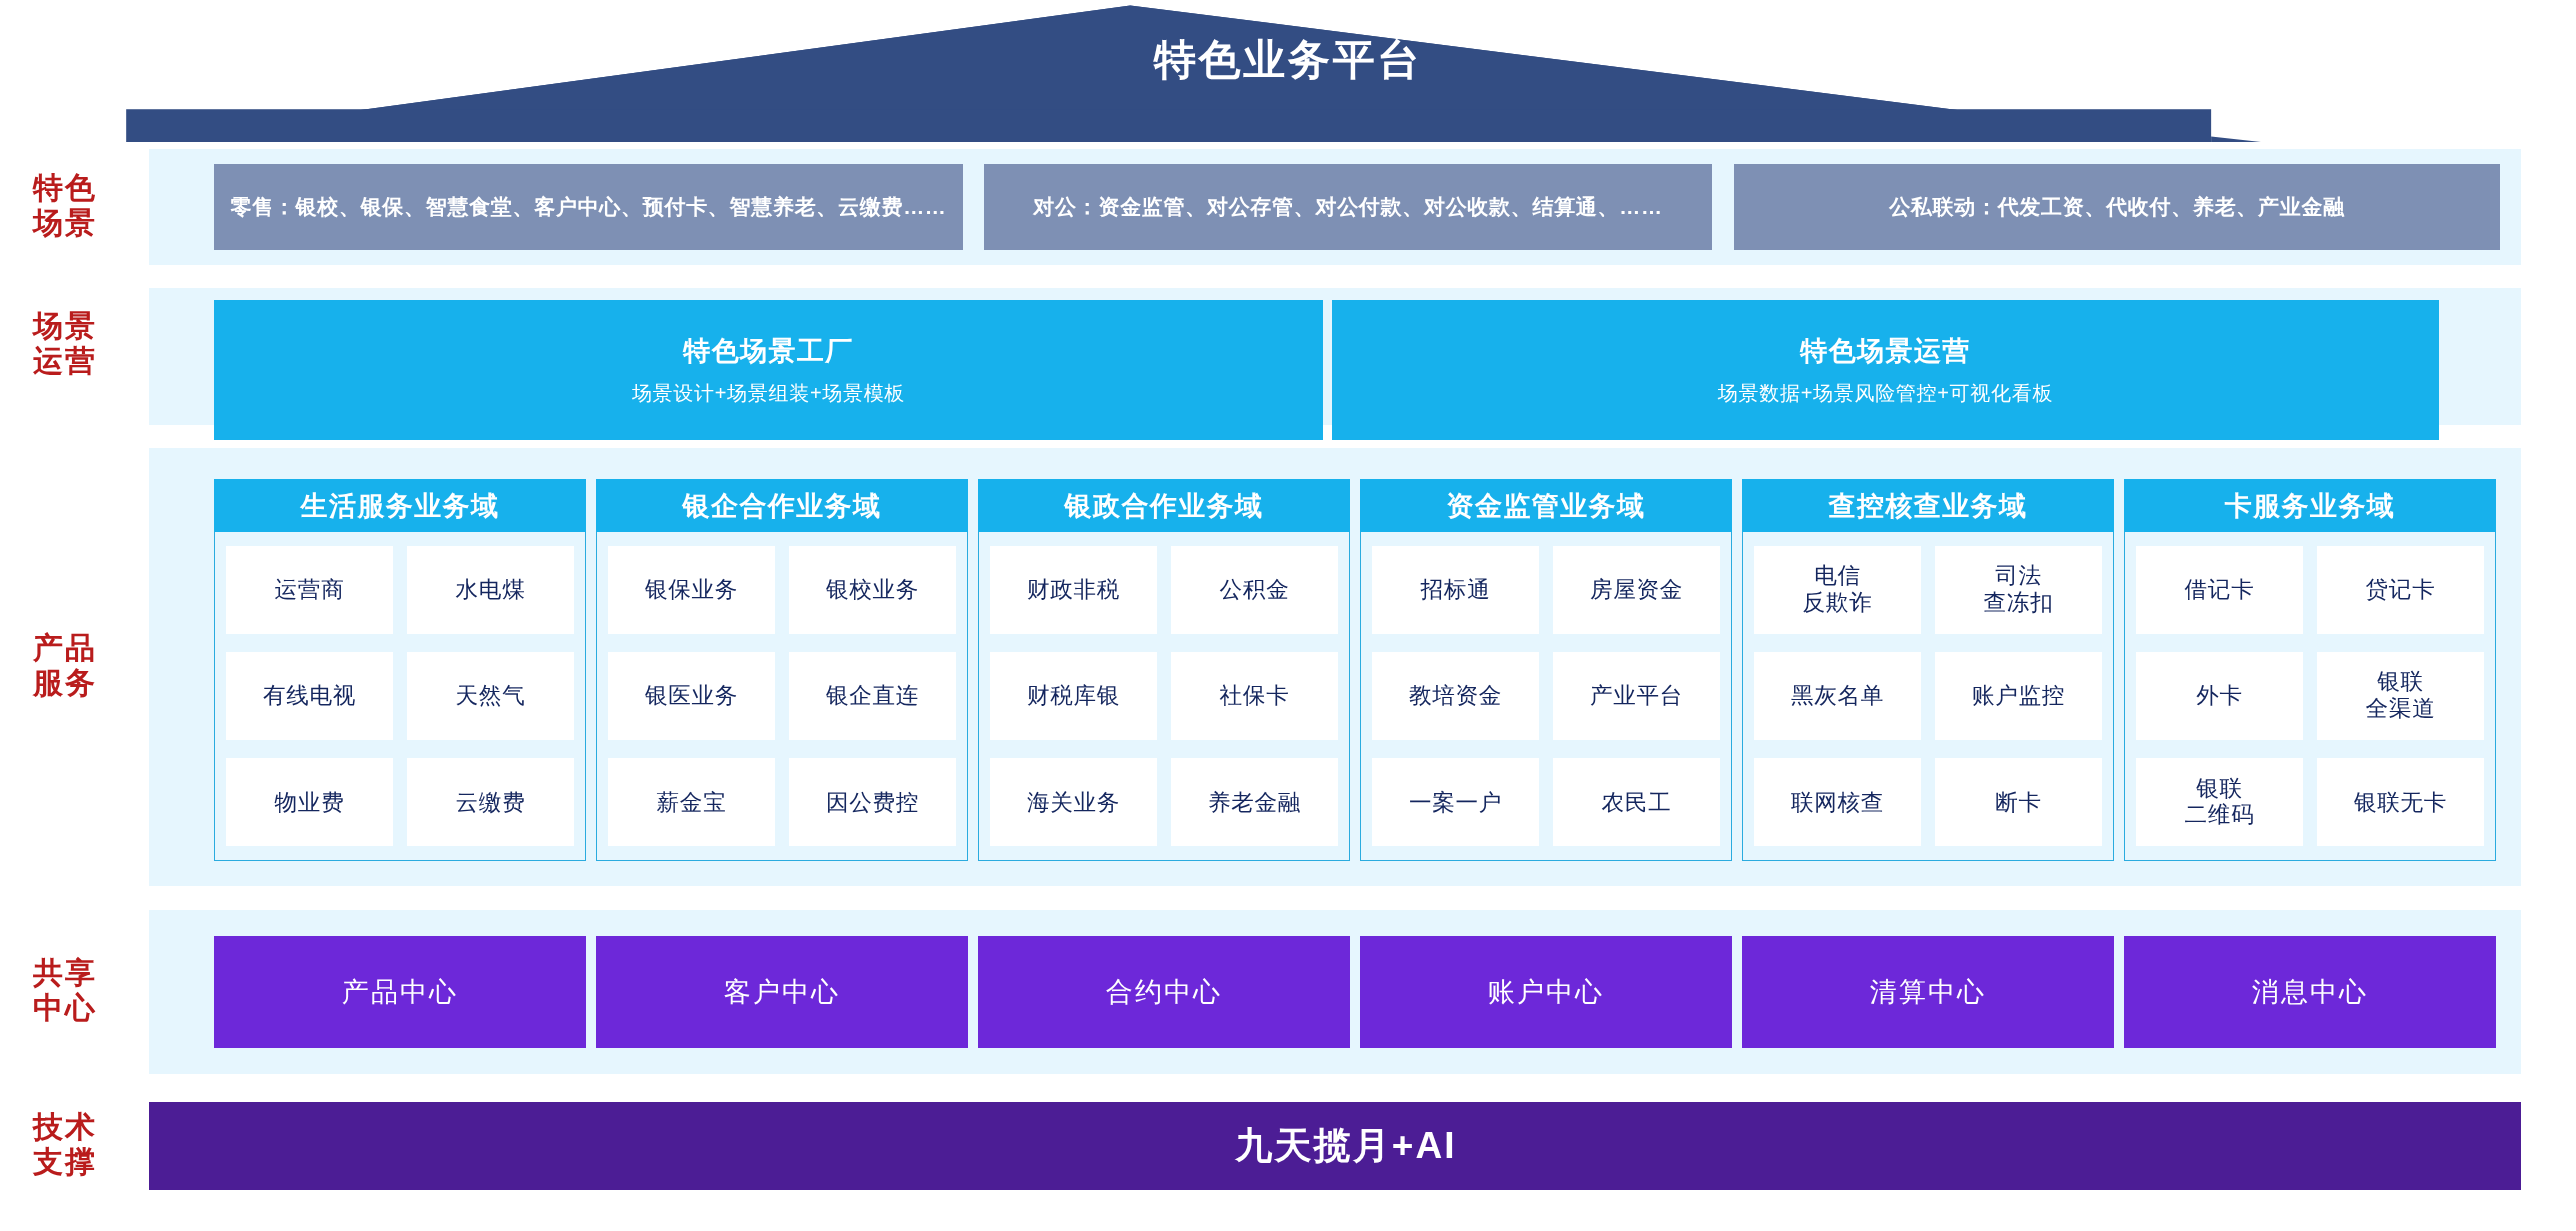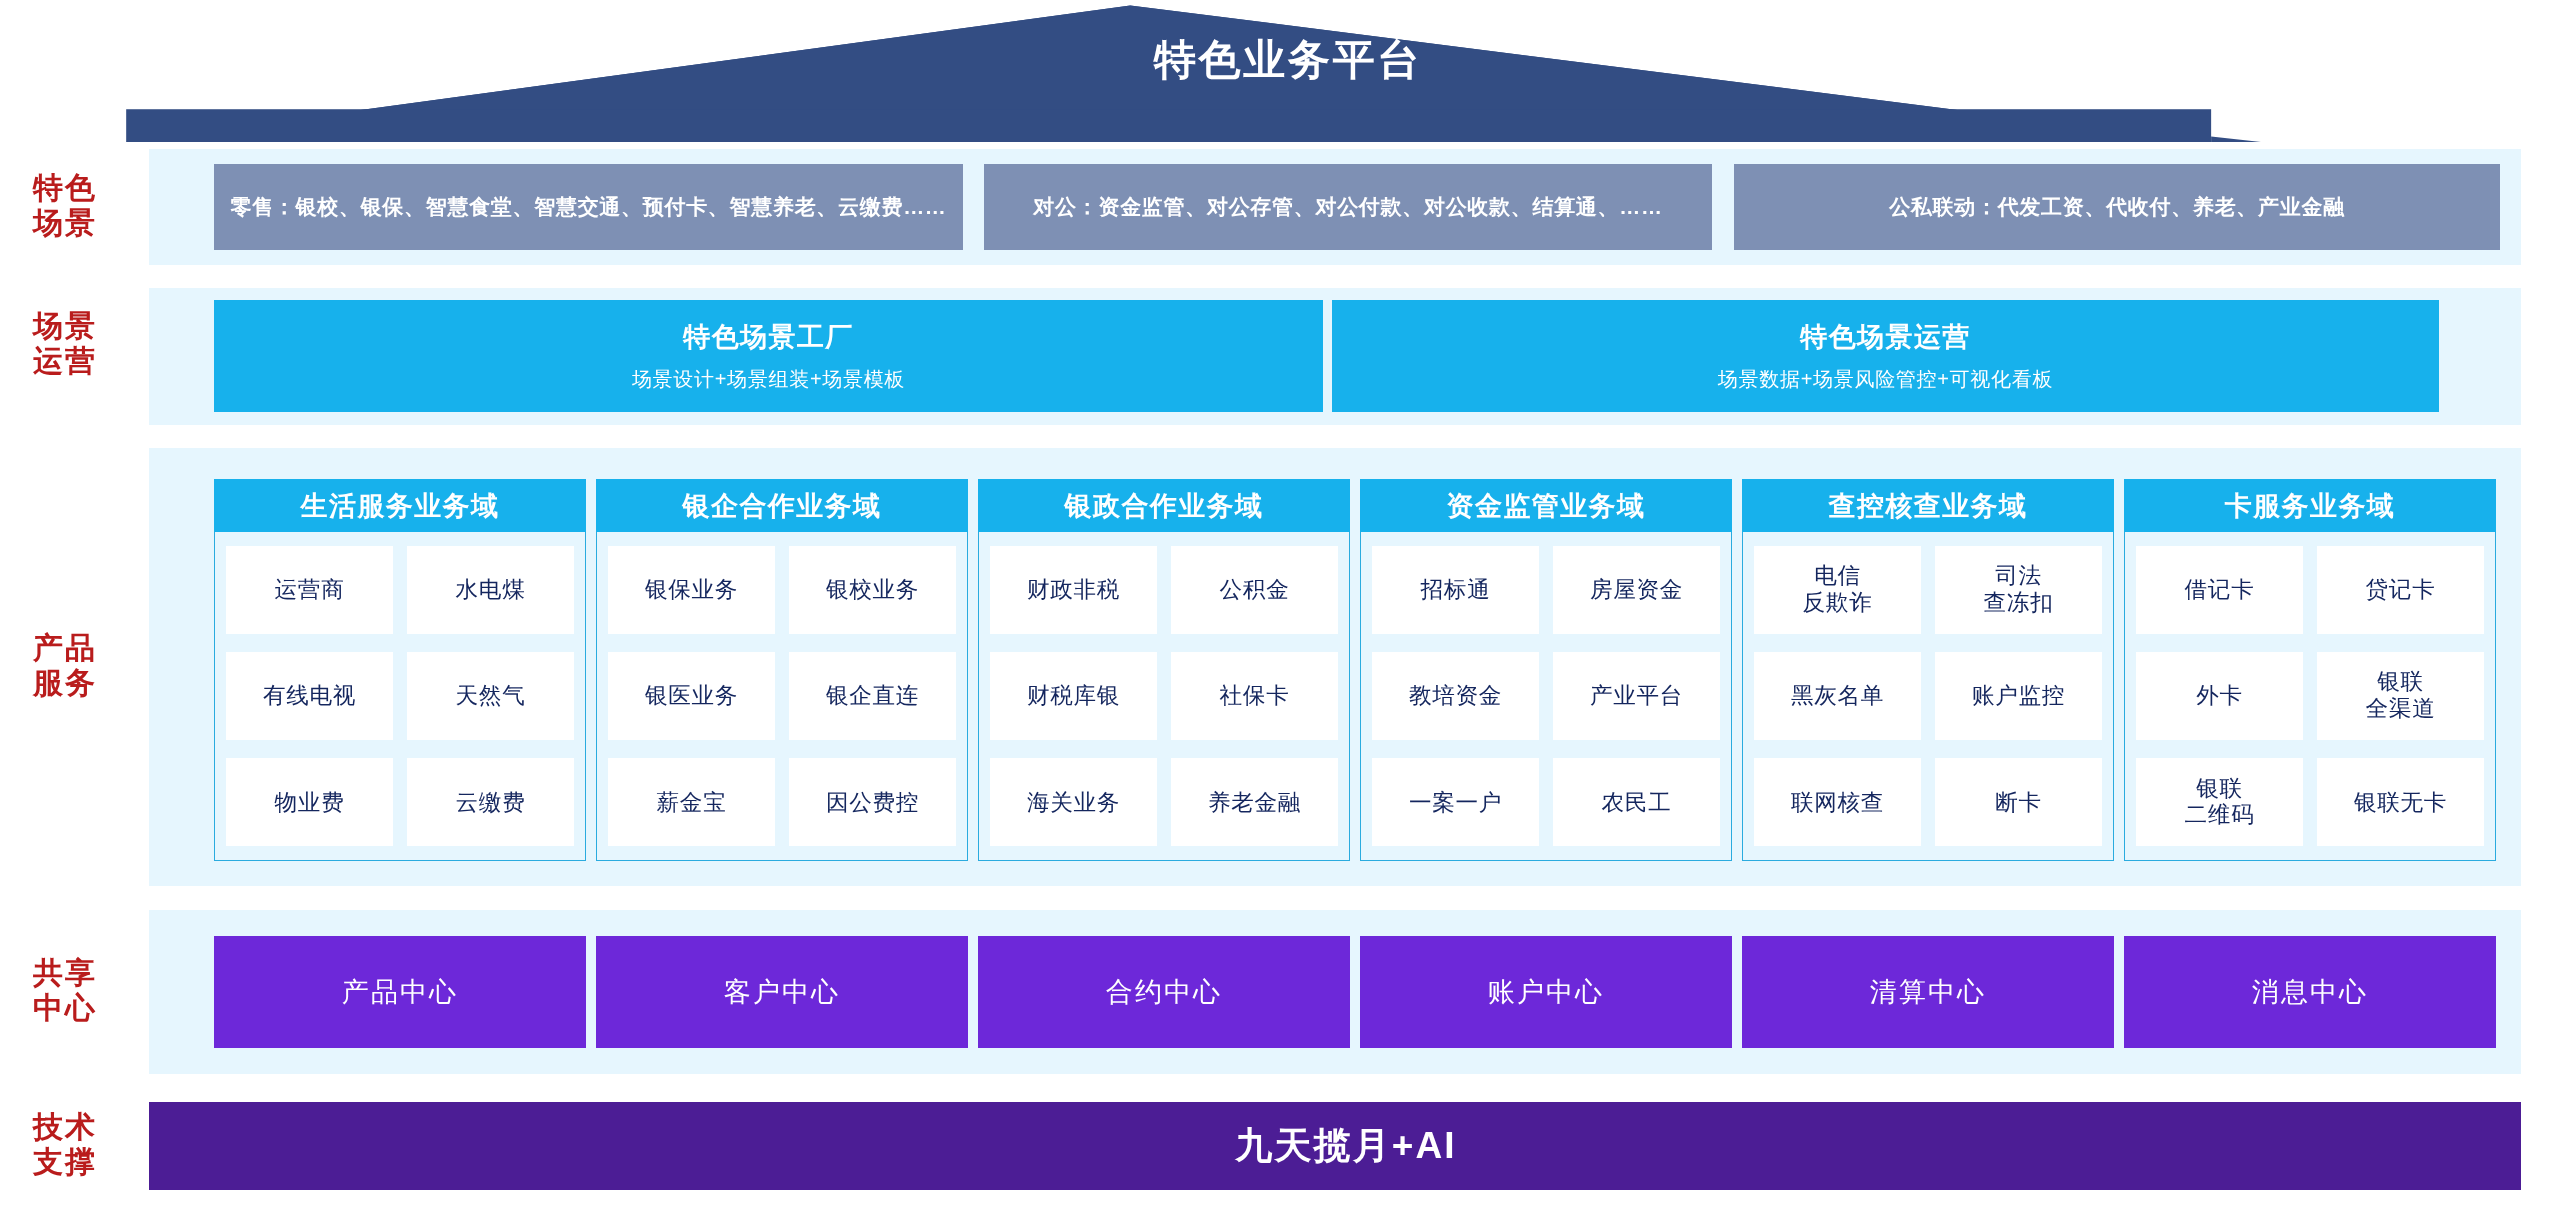--- a/index.html
+++ b/index.html
@@ -47,21 +47,21 @@
     padding:0 9.6px;
     box-sizing:border-box;
     letter-spacing:0.7px;
   }
   #scene-0{left:214px;width:749px;}
   #scene-1{left:984px;width:728px;}
   #scene-2{left:1734px;width:766px;}
   
   #ops-band{top:288px;height:137px;}
   .ops-box{
-    position:absolute;top:300px;height:112px;
+    position:absolute;top:300px;height:140px;
     background:#17b1ec;
     color:#ffffff;
     display:flex;flex-direction:column;align-items:center;justify-content:center;
     text-align:right;
     box-sizing:border-box;
   }
   #ops-0{left:214px;width:1109px;}
   #ops-1{left:1332px;width:1107px;}
   .ops-title{font-size:27px;font-weight:bold;letter-spacing:1.4px;margin-bottom:11px;}
   .ops-sub{font-size:20px;font-weight:normal;letter-spacing:0.7px;}
@@ -135,21 +135,21 @@
   <div id="roof-title">特色业务平台</div>
 </div>
 
 <div class="row-label" style="top:170px;">特色<br>场景</div>
 <div class="row-label" style="top:308px;">场景<br>运营</div>
 <div class="row-label" style="top:630px;">产品<br>服务</div>
 <div class="row-label" style="top:955px;">共享<br>中心</div>
 <div class="row-label" style="top:1109px;">技术<br>支撑</div>
 
 <div class="band" id="scenes-band"></div>
-<div class="scene-box" id="scene-0">零售：银校、银保、智慧食堂、智慧交通、预付卡、智慧养老、云缴费……</div>
+<div class="scene-box" id="scene-0">零售：银校、银保、智慧食堂、客户中心、预付卡、智慧养老、云缴费……</div>
 <div class="scene-box" id="scene-1">对公：资金监管、对公存管、对公付款、对公收款、结算通、……</div>
 <div class="scene-box" id="scene-2">公私联动：代发工资、代收付、养老、产业金融</div>
 
 <div class="band" id="ops-band"></div>
 <div class="ops-box" id="ops-0">
   <div class="ops-title">特色场景工厂</div>
   <div class="ops-sub">场景设计+场景组装+场景模板</div>
 </div>
 <div class="ops-box" id="ops-1">
   <div class="ops-title">特色场景运营</div>

